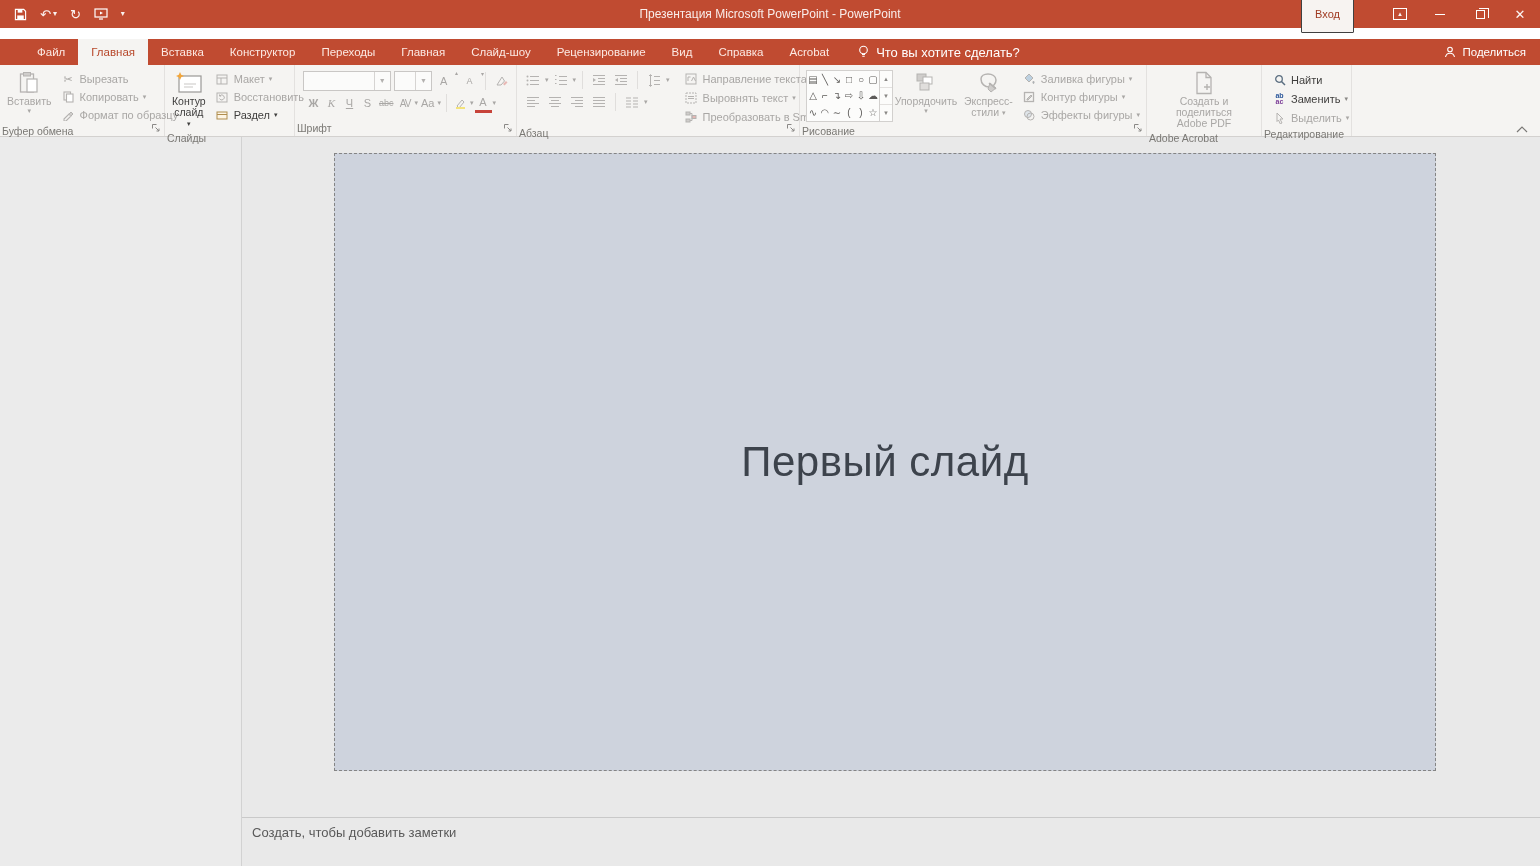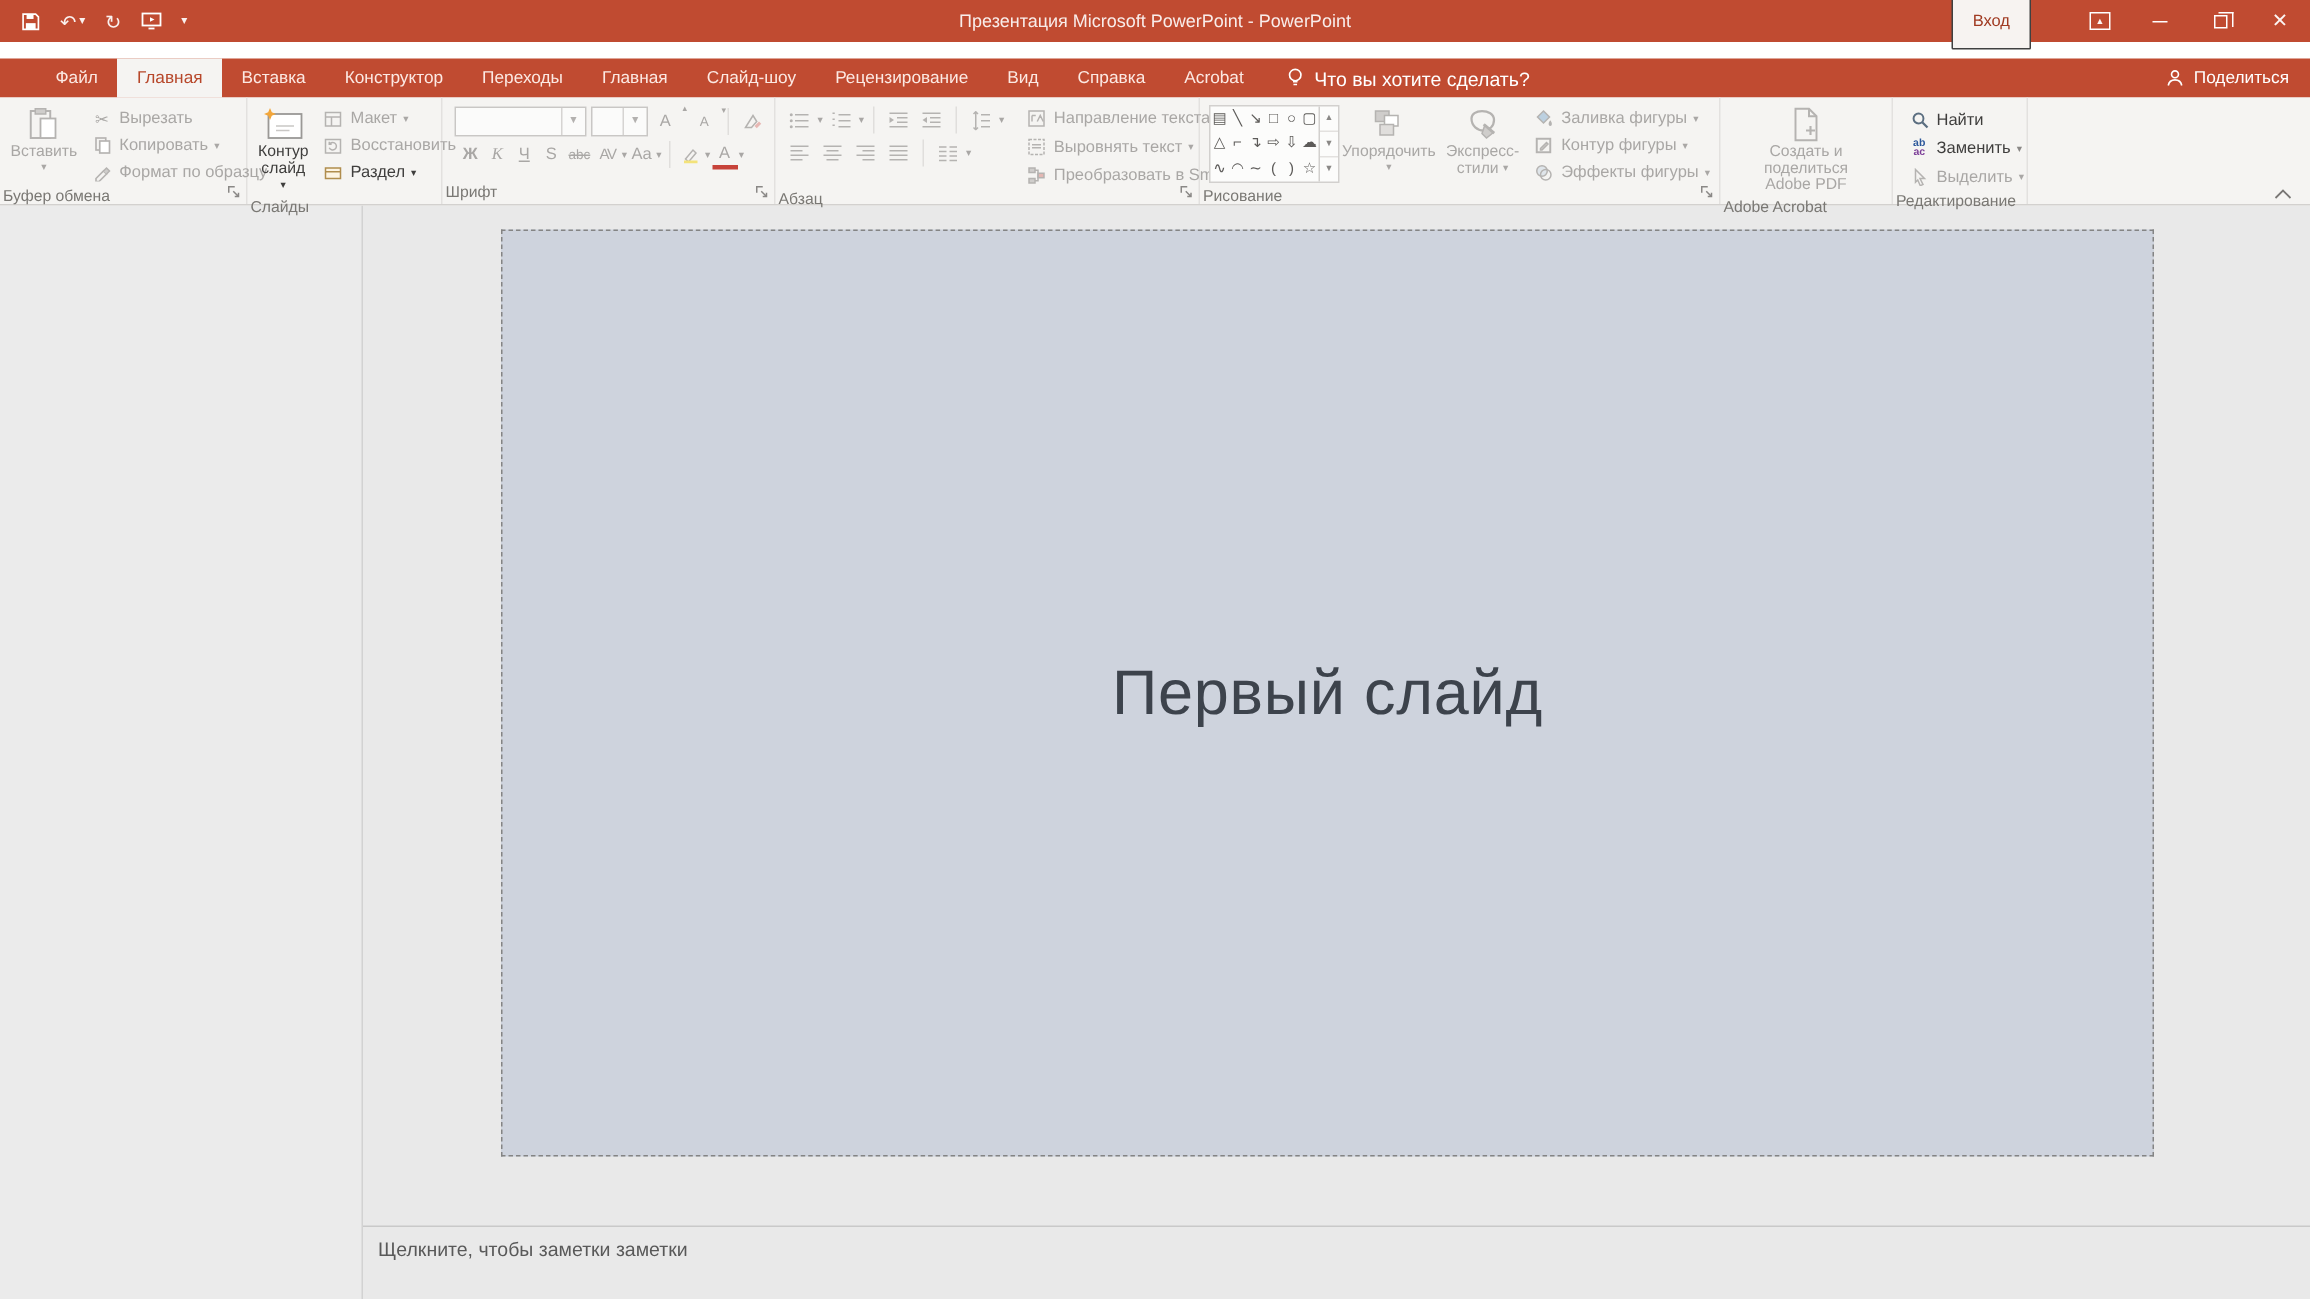--- a/index.html
+++ b/index.html
@@ -600,18 +600,18 @@
 
   <div class="content">
     <div class="thumbs"></div>
     <div class="editor">
       <div class="slidewrap">
         <div class="slide">
           <span class="slide-title">Первый слайд</span>
         </div>
       </div>
       <div class="notes">
-        <span>Щелкните, чтобы заметки заметки</span>
+        <span>Создать, чтобы добавить заметки</span>
       </div>
     </div>
   </div>
 
 </div>
 
 </body></html>

